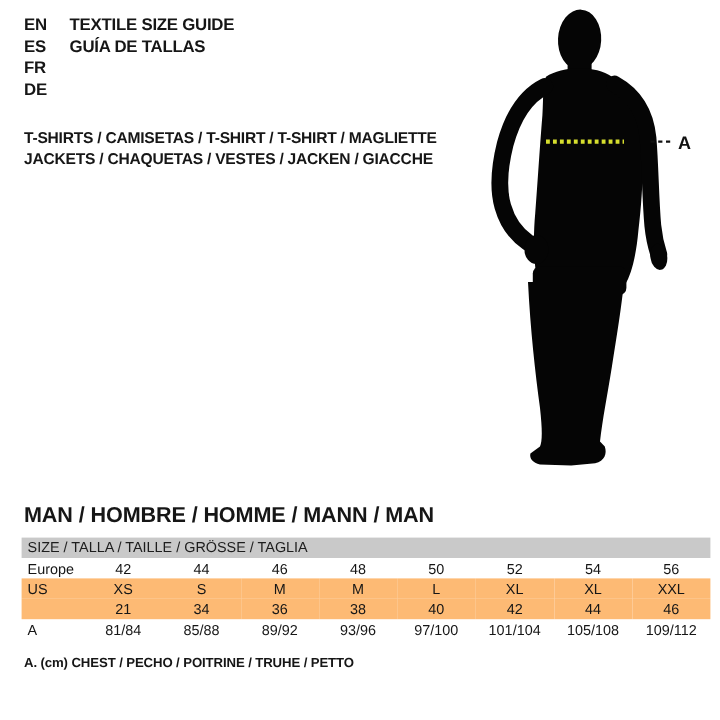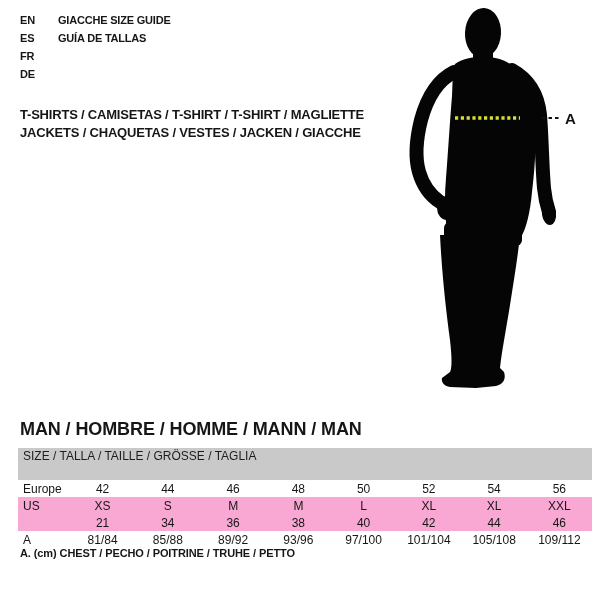--- a/index.html
+++ b/index.html
@@ -7,50 +7,50 @@
   body {
     position:relative;
     background:#ffffff;
     font-family:"Liberation Sans", sans-serif;
     color:#161616;
     overflow:hidden;
   }
   
   .langs { position:absolute; left:20px; top:11px; }
   .lang-row { display:flex; height:18px; line-height:18px;
-              font-size:11px; font-weight:700; letter-spacing:-0.2px; }
+              font-size:14px; font-weight:700; letter-spacing:-0.2px; }
   .lang-code { width:38px; }
   
   .cats { position:absolute; left:20px; top:106px; }
   .cat-line { height:18px; line-height:18px; font-size:13px; font-weight:700; letter-spacing:-0.2px; }
   
   .figure-svg { position:absolute; left:400px; top:0; width:200px; height:430px; }
   
   .man-title { position:absolute; left:20px; top:419px;
                font-size:18px; font-weight:700; letter-spacing:-0.1px; }
   
   .table-wrap { position:absolute; left:18px; top:448px; width:574px; }
-  .thead { height:32px; line-height:16px; background:#c9c9c9;
+  .thead { height:17px; line-height:16px; background:#c9c9c9;
            font-size:12px; padding-left:5px; color:#1d1d1d; }
   table.sizes { width:574px; border-collapse:collapse; table-layout:fixed; }
   table.sizes td { height:17px; font-size:12px; font-weight:400;
                    text-align:center; vertical-align:middle; padding:0; }
   table.sizes td.rowlabel { text-align:left; padding-left:5px; }
-  tr.shaded td { background:#f9a8d4; }
+  tr.shaded td { background:#fdba74; }
   
   .footnote { position:absolute; left:20px; top:547px;
               font-size:11px; font-weight:700; letter-spacing:-0.1px; }
 </style>
 </head>
 <body>
 
 <div class="langs">
   <div class="lang-row">
     <span class="lang-code">EN</span>
-    <span class="lang-label">GIACCHE SIZE GUIDE</span>
+    <span class="lang-label">TEXTILE SIZE GUIDE</span>
   </div>
   <div class="lang-row">
     <span class="lang-code">ES</span>
     <span class="lang-label">GUÍA DE TALLAS</span>
   </div>
   <div class="lang-row">
     <span class="lang-code">FR</span>
   </div>
   <div class="lang-row">
     <span class="lang-code">DE</span>

